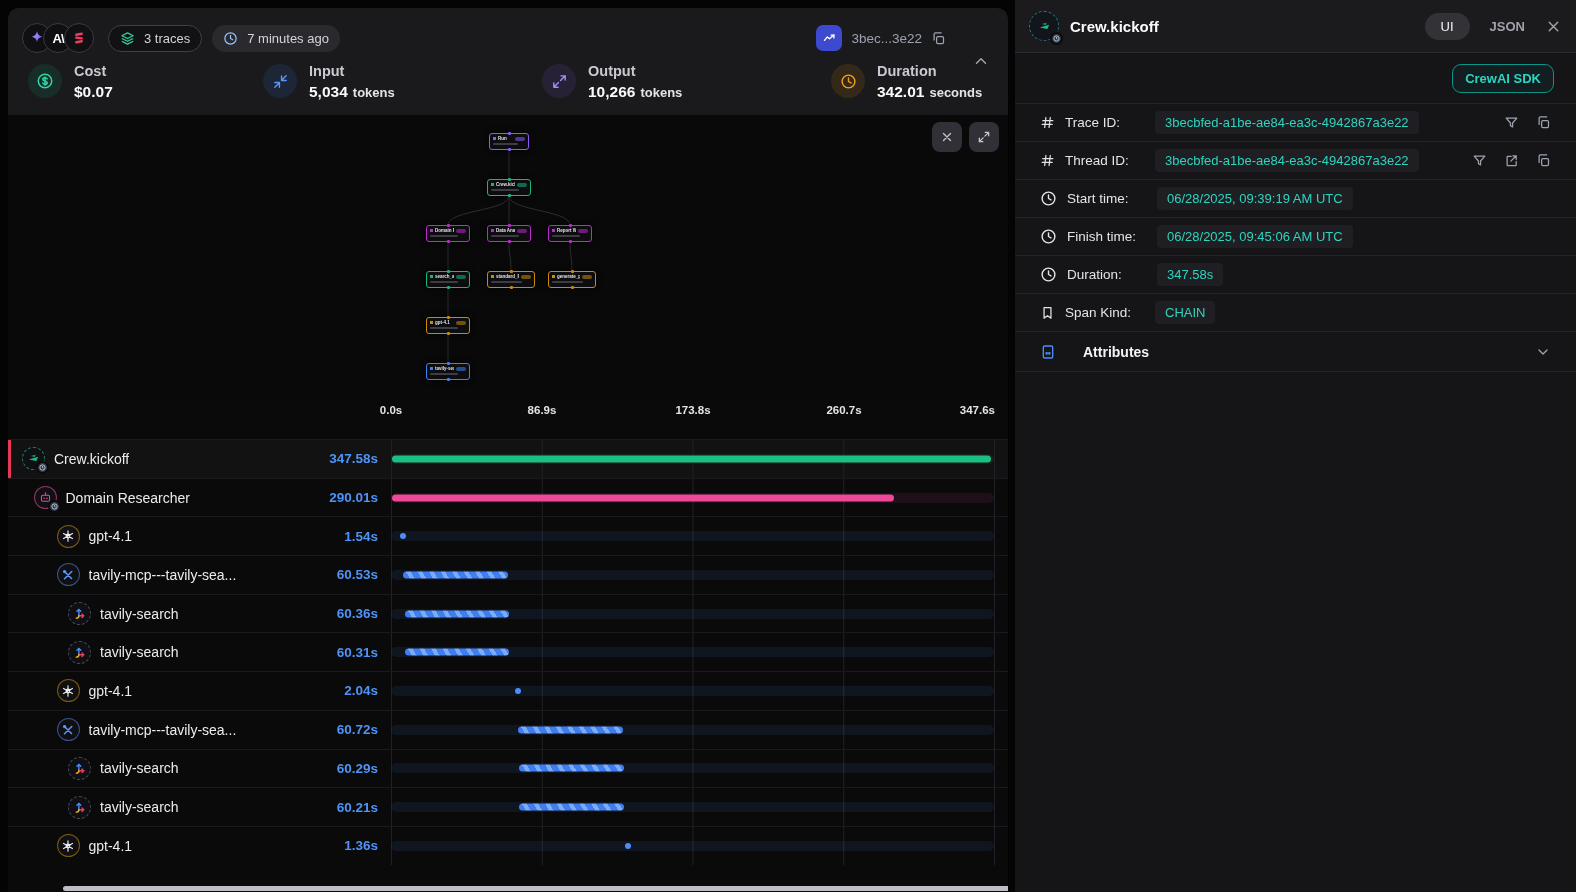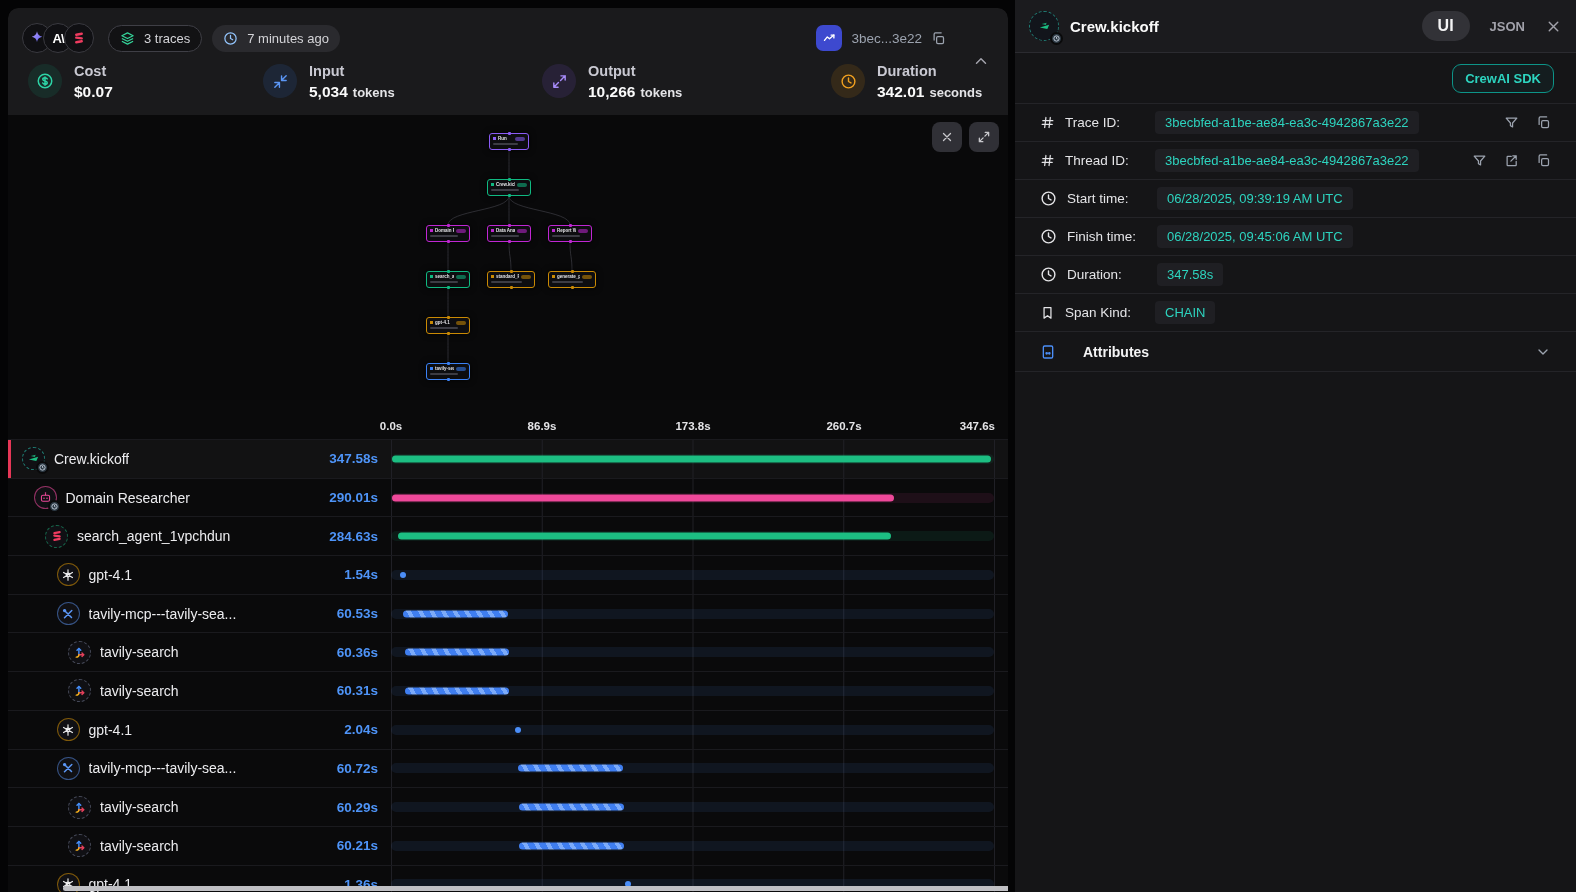--- a/index.html
+++ b/index.html
@@ -34,21 +34,21 @@
 .gnode{position:absolute;height:17px;background:#0d0d10;border:1px solid var(--c);border-radius:3px;padding:2px 3px;box-shadow:0 0 6px rgba(0,0,0,.8)}
 .gtitle{display:flex;align-items:center;gap:2px}
 .gicon{width:3px;height:3px;background:var(--c);flex:none}
 .glabel{font-size:4.5px;line-height:5px;color:#e4e4e7;font-weight:700;white-space:nowrap;overflow:hidden}
 .gbadge{margin-left:auto;width:10px;height:4px;border-radius:2px;background:var(--c);opacity:.55;flex:none}
 .gsub{margin-top:2px;height:2px;width:78%;background:#3c3c44;border-radius:1px}
 .gdot{position:absolute;left:50%;width:3px;height:3px;margin-left:-1.5px;background:var(--c);border-radius:1px}
 .gdot.t{top:-2px}.gdot.b{bottom:-2px}
 
 .axis{position:absolute;top:392px;left:383px;right:13px;height:39px}
-.tick{position:absolute;bottom:7px;font-size:11.5px;font-weight:700;color:#e4e4e7;transform:translateX(-50%);white-space:nowrap}
+.tick{position:absolute;bottom:23px;font-size:11.5px;font-weight:700;color:#e4e4e7;transform:translateX(-50%);white-space:nowrap}
 .tick.last{transform:translateX(-100%)}
 .rows{position:absolute;top:431px;left:0;right:0;bottom:0;overflow:hidden}
 .srow{position:relative;display:flex;height:38.7px;border-top:1px solid #1a1a1e}
 .srow.selected{background:rgba(255,255,255,.035);box-shadow:inset 3px 0 0 #e63757}
 .row-label{width:383px;display:flex;align-items:center;flex:none;overflow:hidden}
 .row-ic{width:23px;height:23px;border-radius:50%;background:#101014;border:1px solid rgba(255,255,255,.25);display:flex;align-items:center;justify-content:center;position:relative;flex:none}
 .row-ic.dashed{border-style:dashed}
 .cbadge{position:absolute;right:-5px;bottom:-5px;width:13px;height:13px;border-radius:50%;background:#2e3b46;border:2px solid #0a0a0b;display:flex;align-items:center;justify-content:center;color:#cbd5e1}
 .row-name{margin-left:9px;font-size:14px;color:#ececef;white-space:nowrap;overflow:hidden;text-overflow:ellipsis}
 .row-dur{margin-left:auto;padding-right:13px;font-size:13.5px;font-weight:700;color:#4e94f8;flex:none}
@@ -56,21 +56,21 @@
 .tint{position:absolute;left:0;right:0;top:50%;height:10px;transform:translateY(-50%);border-radius:5px;opacity:.09}
 .bar{position:absolute;top:50%;height:7px;transform:translateY(-50%);border-radius:5px}
 .bar.stripes{background:repeating-linear-gradient(60deg,#3f7ef0 0 6px,#7cabfa 6px 10px)}
 .bar.dot{width:6px;height:6px;border-radius:50%}
 .hscroll{position:absolute;left:55px;bottom:1px;width:948px;height:5px;border-radius:3px;background:#bfbfc3;z-index:6;cursor:pointer}
 
 .right-panel{position:absolute;left:1015px;top:0;width:561px;height:892px;background:#151517}
 .rp-header{display:flex;align-items:center;height:53px;padding:0 14px;background:#1b1b1e;border-bottom:1px solid #2b2b30}
 .rp-ic{width:30px;height:30px;border-radius:50%;background:#12151b;border:1px dashed rgba(45,212,191,.55);position:relative;display:flex;align-items:center;justify-content:center;margin-right:11px;flex:none}
 .rp-title{font-size:15px;font-weight:700;color:#fafafa}
-.ui-pill{margin-left:auto;background:#323237;color:#f4f4f5;font-size:16px;font-weight:700;padding:6px 16px;border-radius:16px;cursor:pointer}
+.ui-pill{margin-left:auto;background:#323237;color:#f4f4f5;font-size:13px;font-weight:400;padding:6px 16px;border-radius:16px;cursor:pointer}
 .json-btn{color:#a1a1aa;font-size:13px;font-weight:700;margin:0 20px;cursor:pointer}
 .close-btn{color:#a1a1aa;cursor:pointer}
 .sdk-row{display:flex;justify-content:flex-end;align-items:center;height:51px;padding:0 22px;border-bottom:1px solid #242428}
 .sdk-badge{border:1px solid #0d9488;color:#2dd4bf;background:rgba(13,148,136,.07);font-size:13px;font-weight:700;padding:6px 12px;border-radius:9px}
 .frow{display:flex;align-items:center;height:38px;padding:0 25px;border-bottom:1px solid #242428;gap:10px}
 .f-ic{color:#e4e4e7;flex:none}
 .f-label{font-size:13.5px;color:#e4e4e7;width:80px;flex:none}
 .f-chip{background:#1f1f23;border-radius:4px;padding:4px 10px;font-size:13px;color:#2dd4bf;white-space:nowrap}
 .f-actions{margin-left:auto;display:flex;gap:17px;color:#9ca3af}
 .f-actions span{cursor:pointer}
@@ -376,39 +376,20 @@
           </span>
       <span class="row-name">Domain Researcher</span>
       <span class="row-dur">290.01s</span>
     </div>
     <div class="row-track">
       <span class="tint" style="background: rgb(238, 72, 153);"></span>
       <span class="bar" style="left: 0.2%; background: rgb(238, 72, 153); width: 83.2%;"></span>
     </div>
   </div>
       <div class="srow">
-    <div class="row-label" style="padding-left: 37px;">
-      <span class="row-ic dashed" style="border-color: rgba(28, 190, 130, 0.5);">
-            <svg width="14" height="14" viewBox="0 0 24 24">
-              <g fill="#ee3b5f">
-                <rect x="5.5" y="4.4" width="13" height="3.8" rx="1.9" transform="rotate(-10 12 6.3)"></rect>
-                <rect x="5.5" y="10.1" width="13" height="3.8" rx="1.9" transform="rotate(8 12 12)"></rect>
-                <rect x="5.5" y="15.8" width="13" height="3.8" rx="1.9" transform="rotate(-10 12 17.7)"></rect>
-              </g>
-            </svg>
-          </span>
-      <span class="row-name">search_agent_1vpchdun</span>
-      <span class="row-dur">284.63s</span>
-    </div>
-    <div class="row-track">
-      <span class="tint" style="background: rgb(28, 190, 130);"></span>
-      <span class="bar" style="left: 1.1%; background: rgb(28, 190, 130); width: 81.8%;"></span>
-    </div>
-  </div>
-      <div class="srow">
     <div class="row-label" style="padding-left: 48.5px;">
       <span class="row-ic" style="border-color: rgba(202, 138, 4, 0.6);">
             <svg width="14" height="14" viewBox="0 0 24 24" fill="none" stroke="#f4f4f5" stroke-width="1.9" stroke-linecap="round">
               <path d="M12 3.2v17.6M4.4 7.6l15.2 8.8M4.4 16.4l15.2-8.8"></path>
               <circle cx="12" cy="12" r="3.2"></circle>
             </svg>
           </span>
       <span class="row-name">gpt-4.1</span>
       <span class="row-dur">1.54s</span>
     </div>

